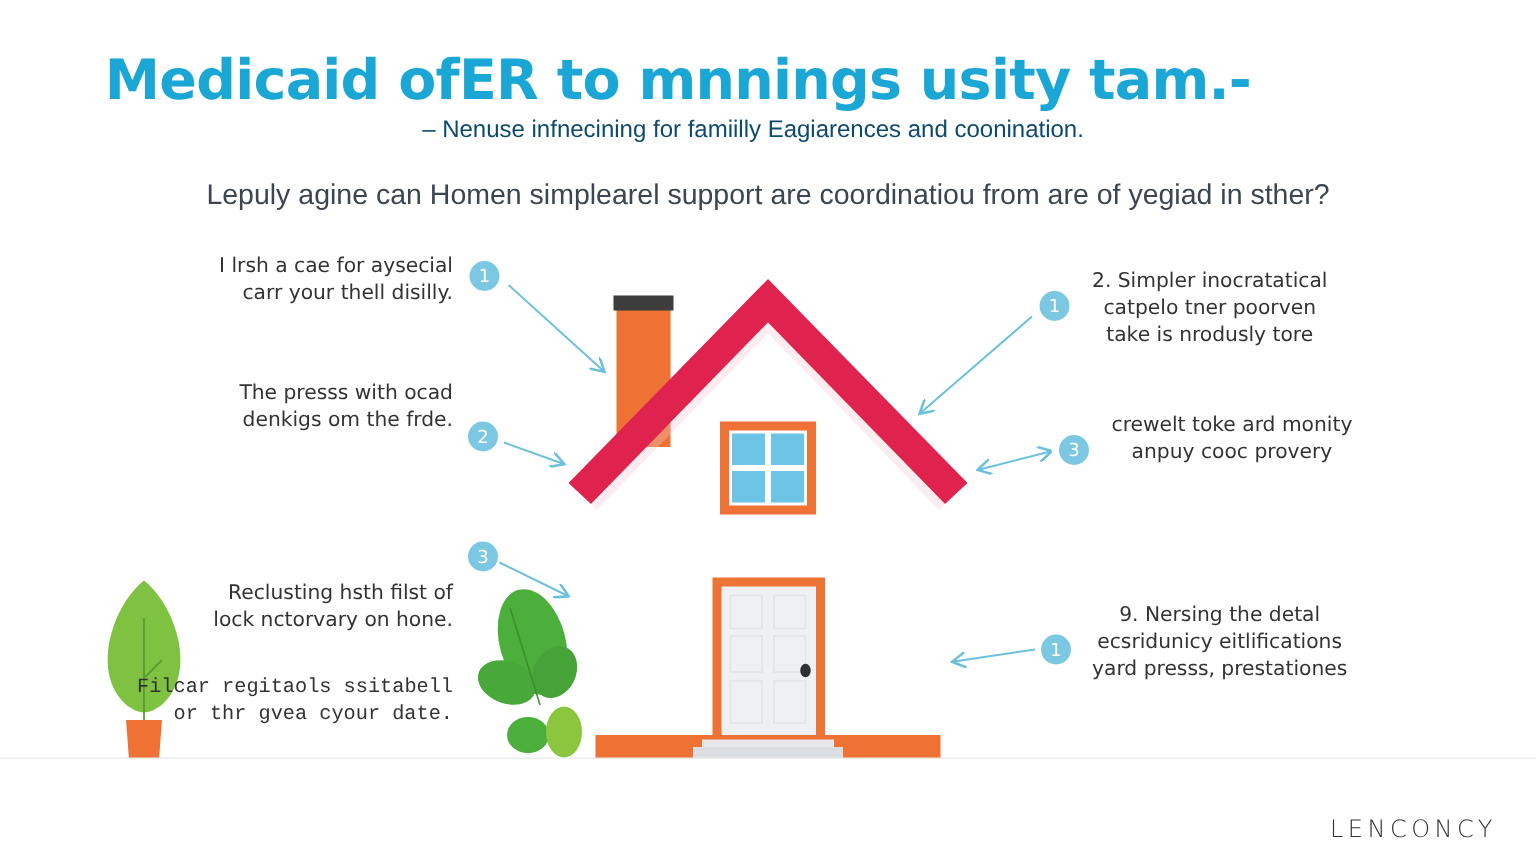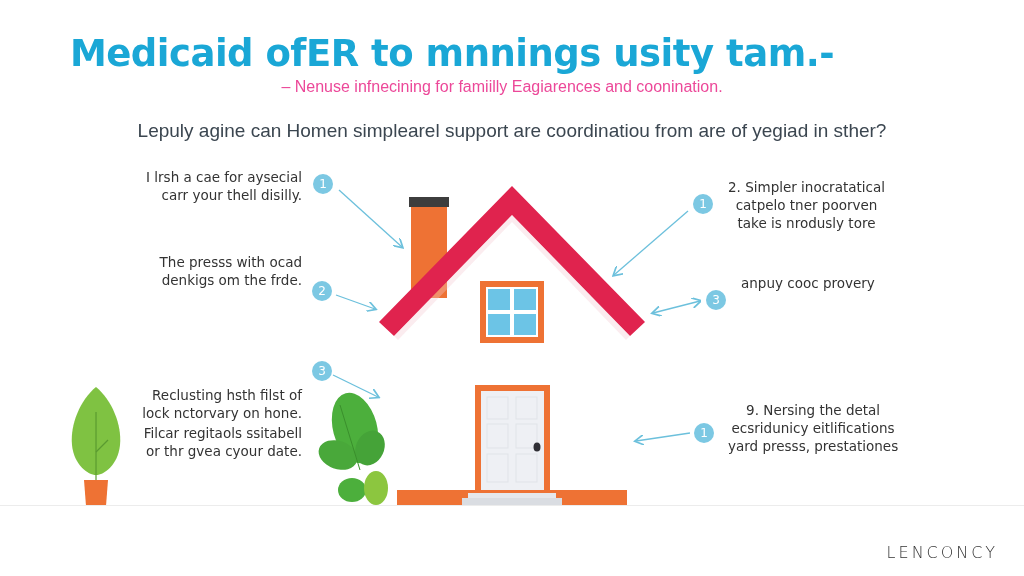--- a/index.html
+++ b/index.html
@@ -12,21 +12,21 @@
     .canvas { position: absolute; left: 0; top: 0; width: 1024px; height: 576px; }
     .title {
       position: absolute; left: 0; width: 904px; top: 32px;
       text-align: center;
       font-family: "DejaVu Sans", sans-serif;
       font-weight: bold; font-size: 37px; color: #1aa7d6;
       letter-spacing: -0.5px;
     }
     .subtitle {
       position: absolute; left: 0; width: 1004px; top: 78px;
-      text-align: center; font-size: 16px; color: #ec4899;
+      text-align: center; font-size: 16px; color: #0c4a6e;
     }
     .question {
       position: absolute; left: 0; width: 1024px; top: 120px;
       text-align: center; font-size: 19px; color: #3b4650;
     }
     .callout {
       position: absolute; font-size: 13.5px; line-height: 18px; color: #333;
       font-family: "DejaVu Sans", sans-serif;
     }
     .callout.left { text-align: right; }
@@ -140,34 +140,35 @@
     <span>denkigs om the frde.</span>
   </div>
   <div class="badge" style="left:312px; top:281px;">2</div>
 
   <div class="callout left" style="right:722px; top:345px;margin-top:41px;">
     <span>Reclusting hsth filst of</span>
     <span>lock nctorvary on hone.</span>
   </div>
   <div class="badge" style="left:312px; top:361px;">3</div>
 
-  <div class="callout left" style="right:722px; top:424px;">
+  <div class="callout left" style="right:722px; top:450px;font-family:Liberation Mono, monospace;">
     <span>Filcar regitaols ssitabell</span>
     <span>or thr gvea cyour date.</span>
   </div>
 
   <div class="badge" style="left:693px; top:194px;">1</div>
   <div class="callout right" style="left:728px; top:178px;">
     <span>2. Simpler inocratatical</span>
     <span>catpelo tner poorven</span>
     <span>take is nrodusly tore</span>
   </div>
 
   <div class="badge" style="left:706px; top:290px;">3</div>
   <div class="callout right" style="left:741px; top:274px;">
+    <span>crewelt toke ard monity</span>
     <span>anpuy cooc provery</span>
   </div>
 
   <div class="badge" style="left:694px; top:423px;">1</div>
   <div class="callout right" style="left:728px; top:401px;">
     <span>9. Nersing the detal</span>
     <span>ecsridunicy eitlifications</span>
     <span>yard presss, prestationes</span>
   </div>
 

